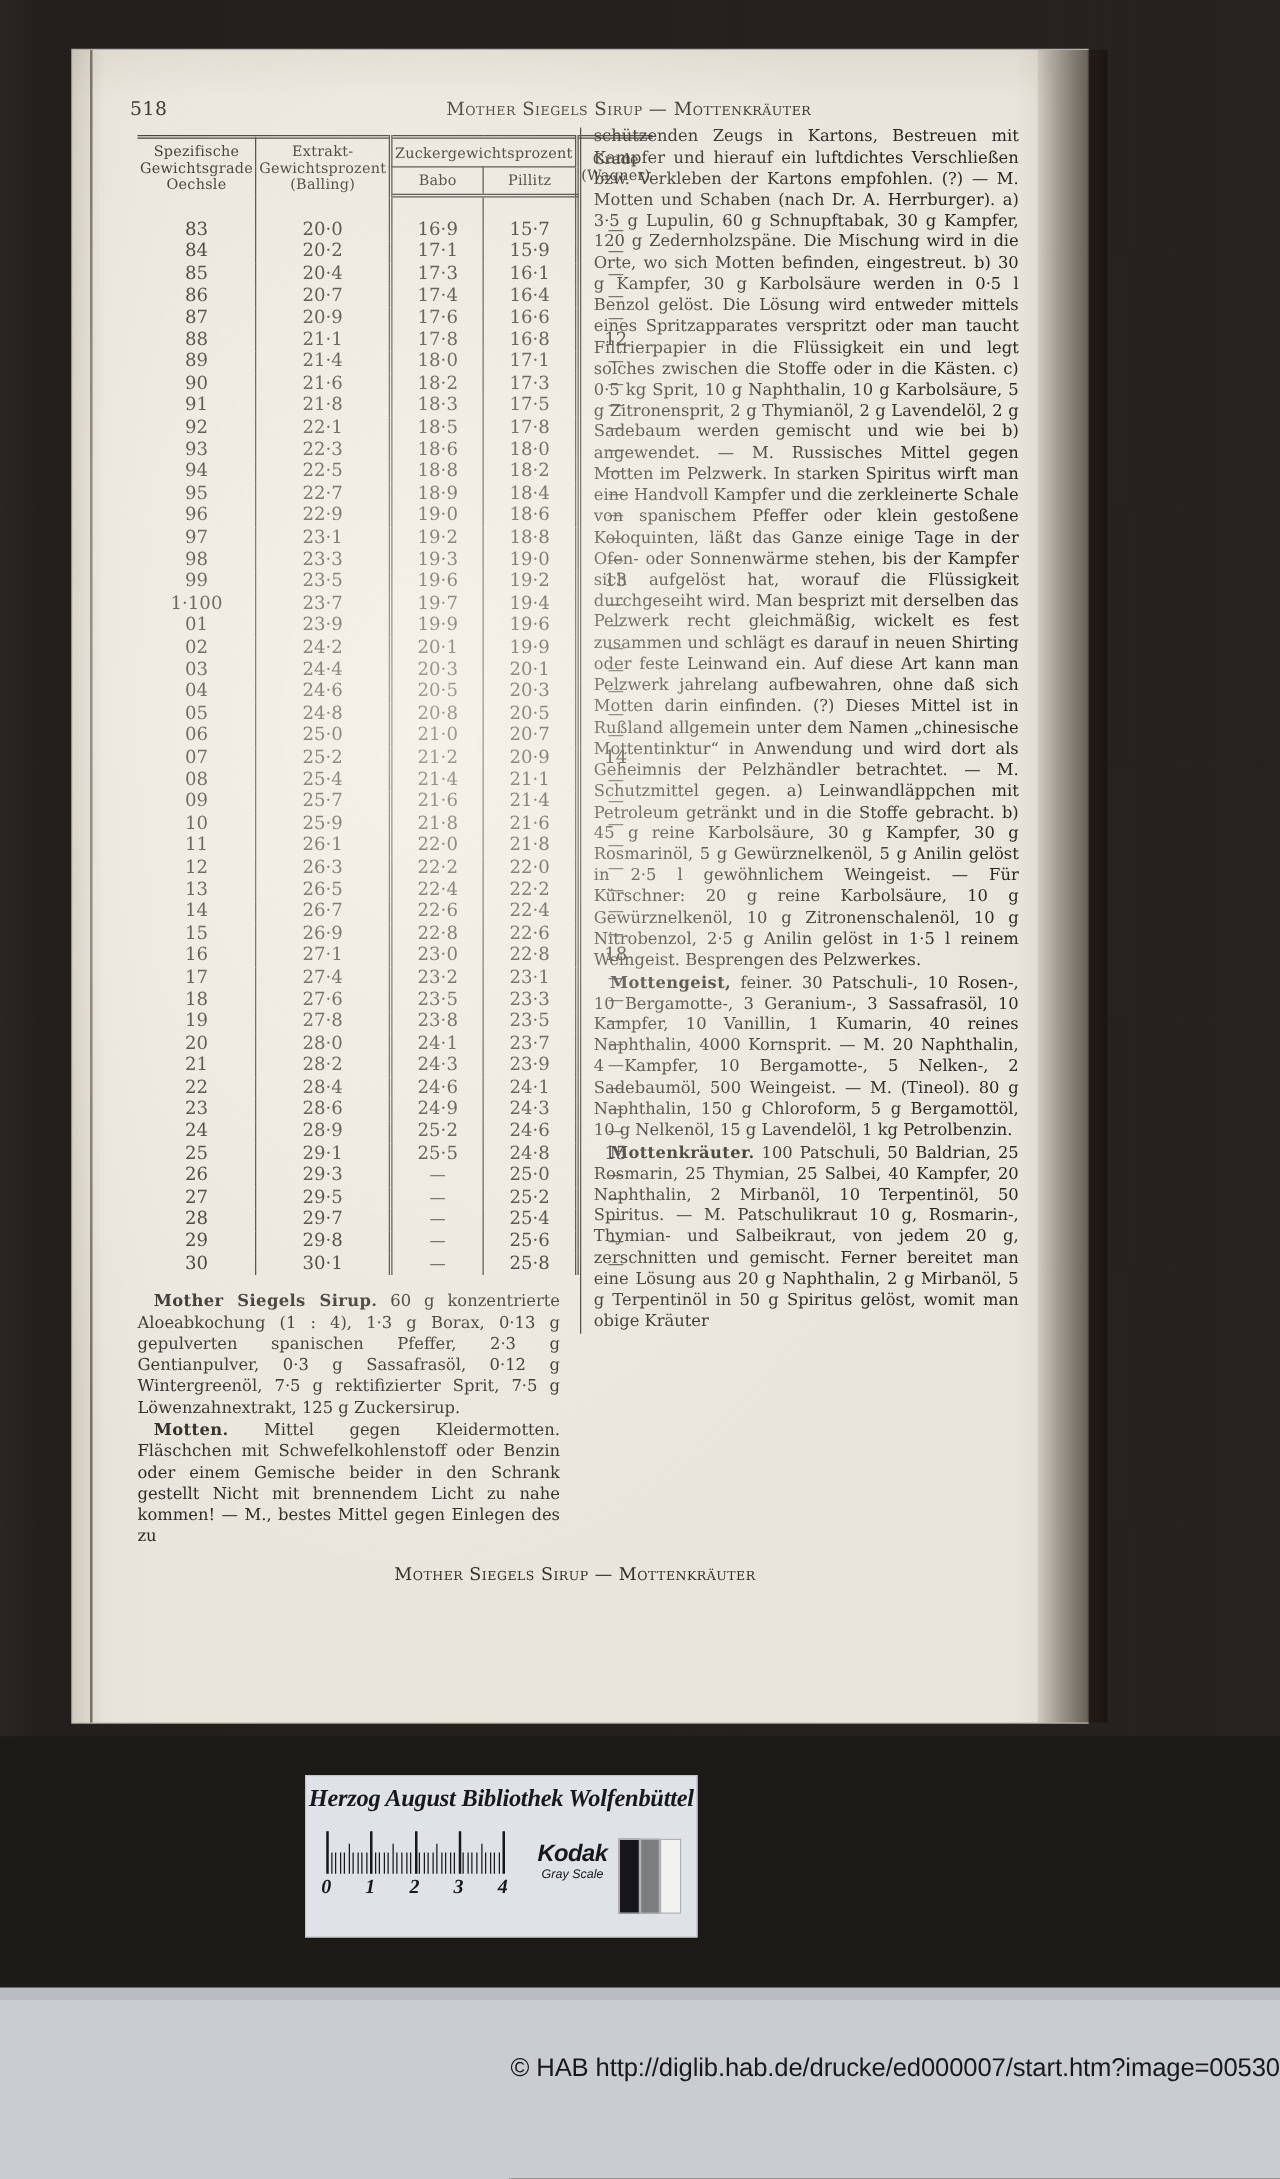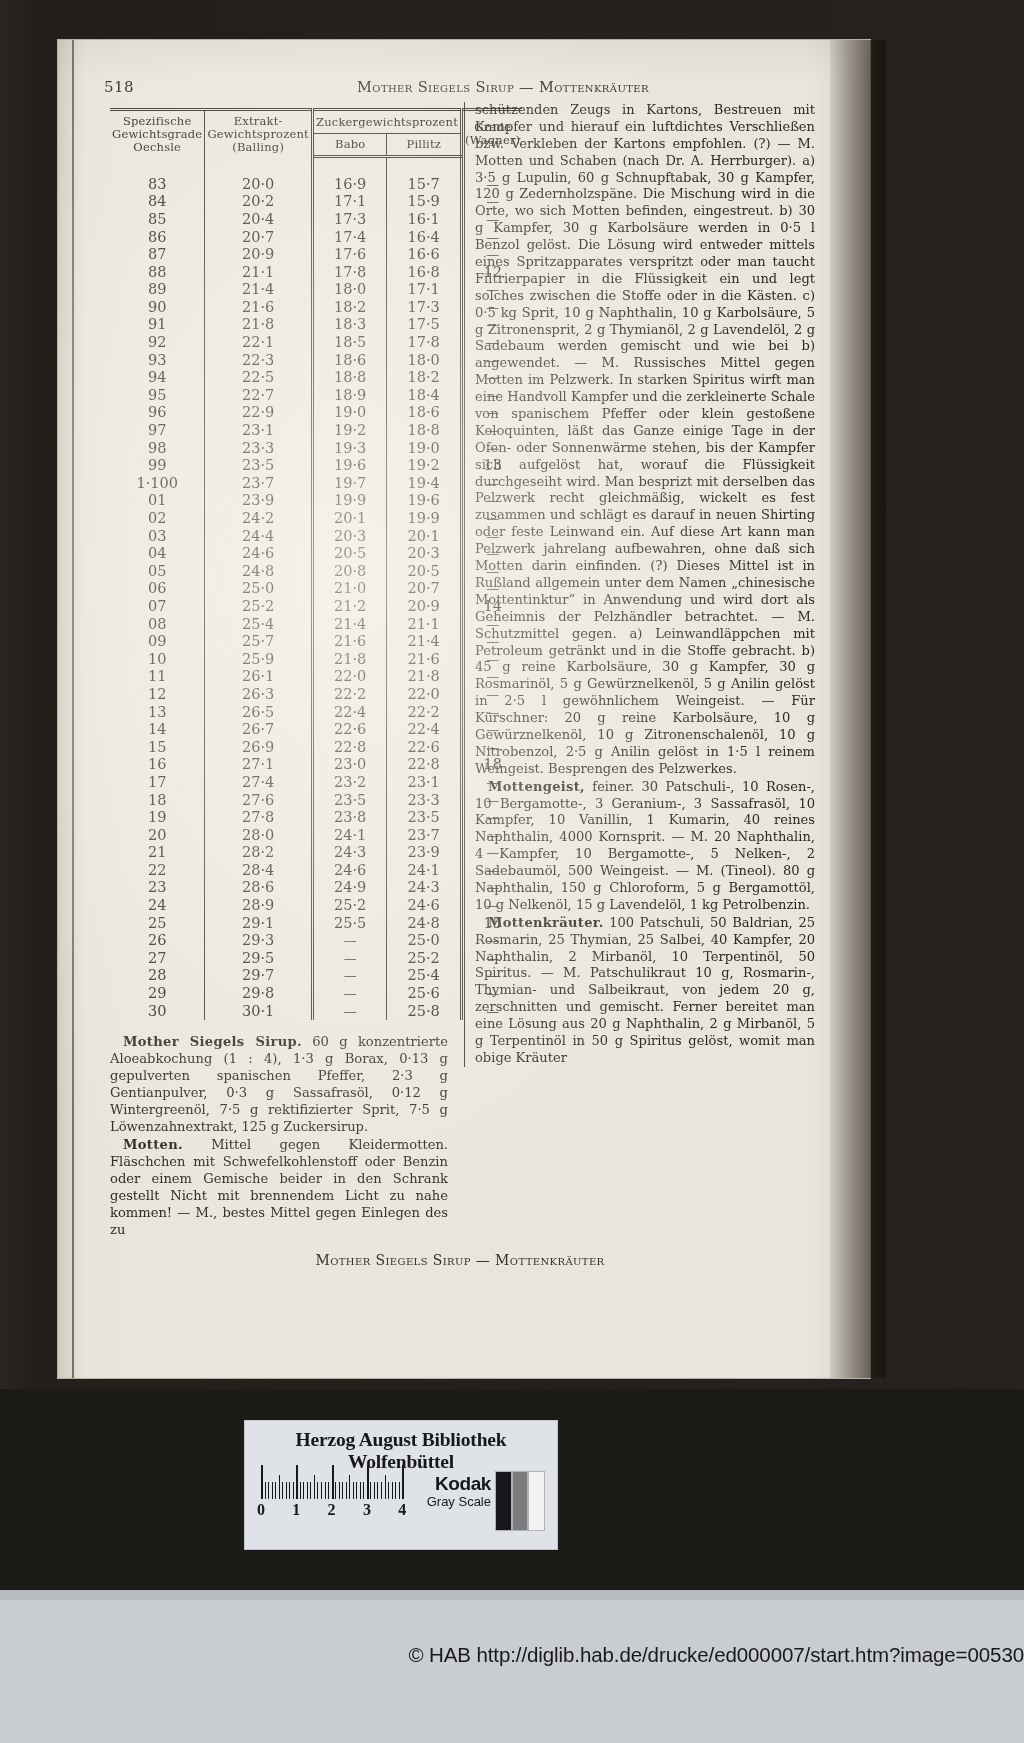--- a/index.html
+++ b/index.html
@@ -142,44 +142,45 @@
     color:#33302a;
   }
 
   
   #target{
     position:absolute;left:244px;top:1420px;
     width:312px;height:128px;
     background:#dfe2e6;
     border:1px solid #c3c7cb;
     box-shadow:0 1px 0 rgba(0,0,0,.35);
+    font-style:italic;
   }
   #target-title{
     text-align:center;
     font-family:"Liberation Serif",serif;
     font-weight:bold;
     font-size:19.5px;
     color:#16181c;
     padding-top:8px;
     letter-spacing:-.2px;
   }
   #ruler{position:absolute;left:16px;top:44px;width:150px;height:70px;}
   #ruler .ticks{position:relative;height:34px;border:0;}
   #ruler .tick{position:absolute;bottom:0;width:1px;background:#16181c;}
   #ruler .nums{
     position:relative;height:24px;margin-top:2px;
     font-family:"Liberation Serif",serif;font-weight:bold;font-size:16px;color:#16181c;
   }
   #ruler .num{position:absolute;top:0;transform:translateX(-50%);}
   #kodak{
-    position:absolute;left:180px;top:52px;width:66px;text-align:right;
+    position:absolute;left:180px;top:52px;width:66px;text-align:center;
     font-family:"Liberation Sans",sans-serif;color:#16181c;
   }
   #kodak .k-word{font-weight:bold;font-size:19px;letter-spacing:-.4px;}
-  #kodak .k-sub{font-size:13px;margin-top:-1px;}
+  #kodak .k-sub{font-size:10px;margin-top:-1px;}
   #patches{position:absolute;left:250px;top:50px;width:50px;height:58px;display:flex;}
   #patches div{flex:1;height:100%;border:1px solid #aeb2b6;}
 
   
   #footer-bar{
     position:absolute;left:0;top:1600px;width:1024px;height:143px;
     background:#c9ccd0;
   }
   #footer-sep{
     position:absolute;left:0;top:1590px;width:1024px;height:10px;

